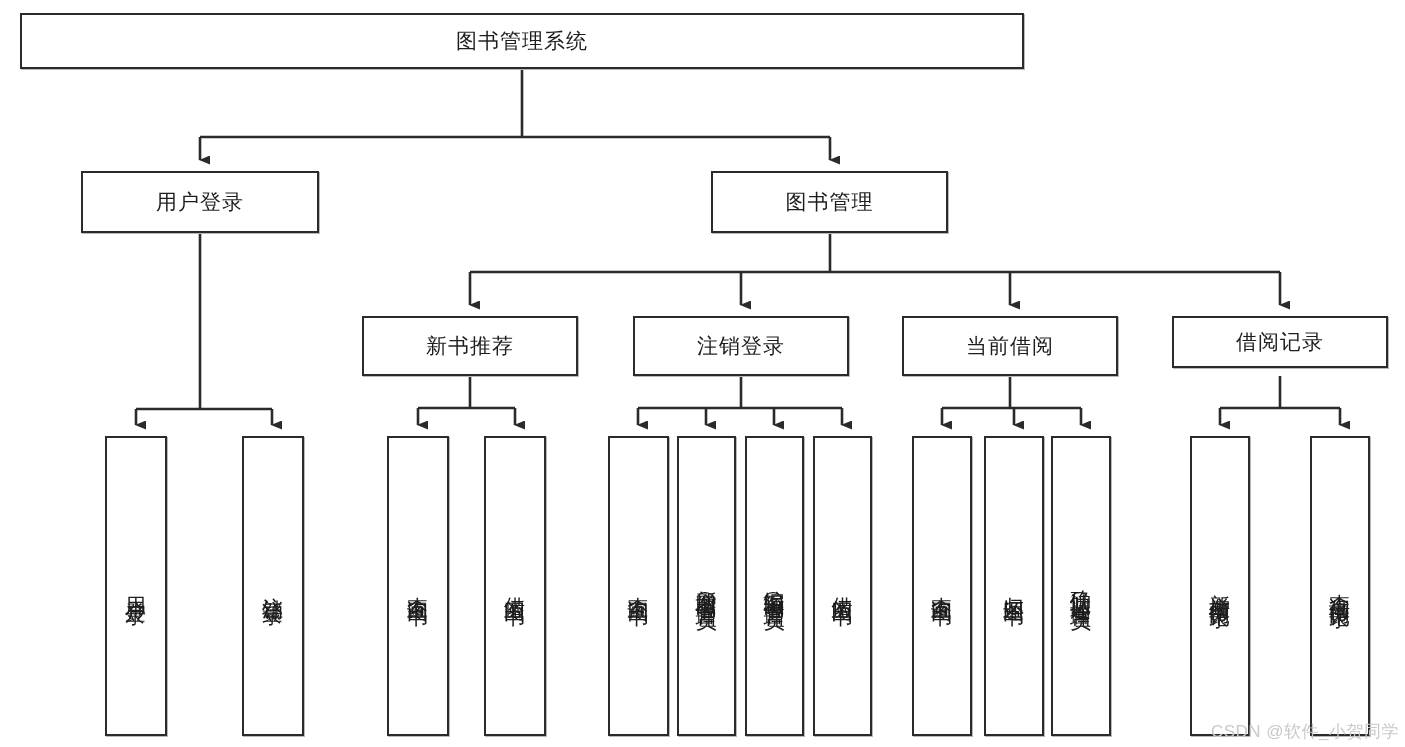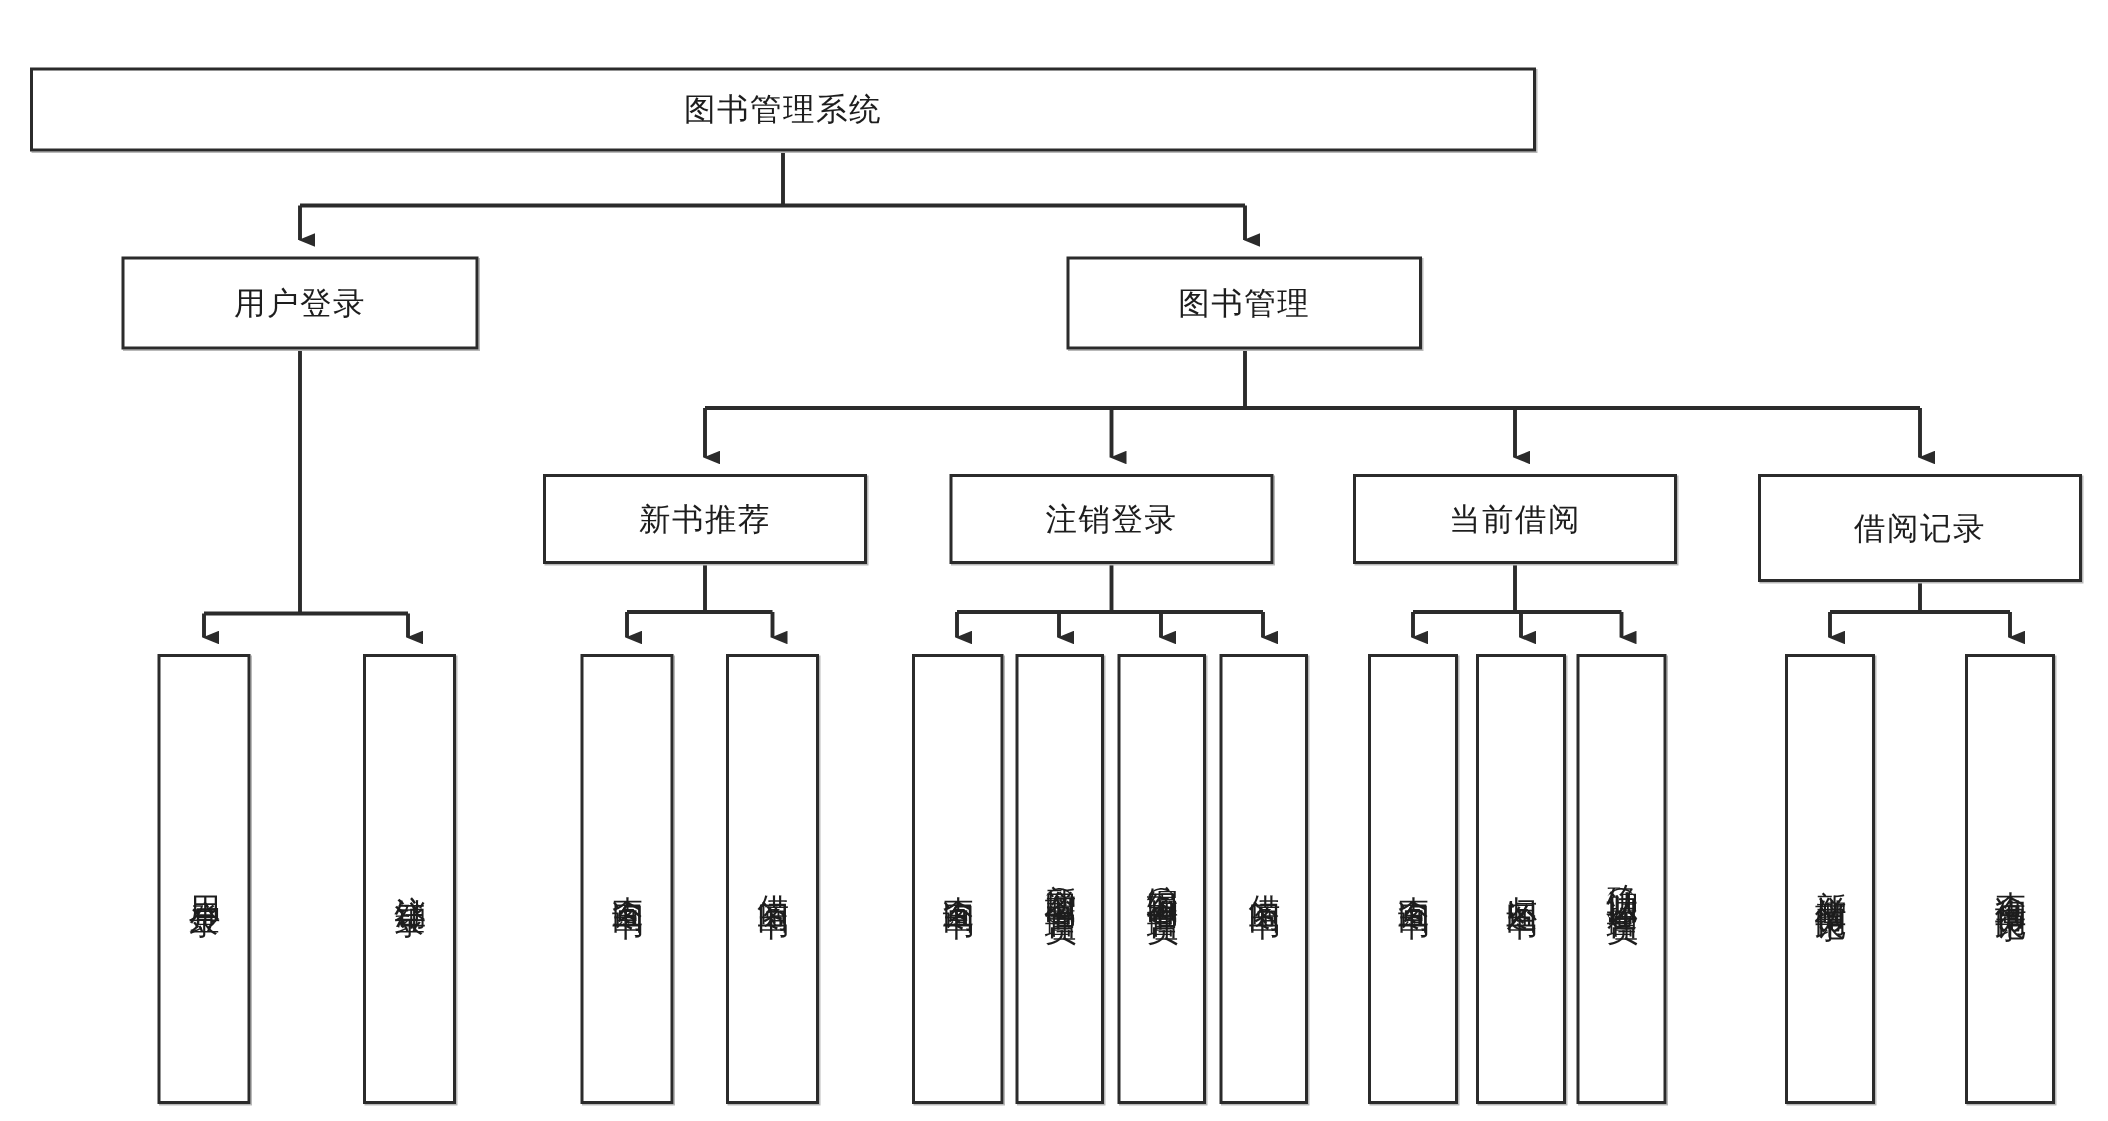--- a/index.html
+++ b/index.html
@@ -125,41 +125,41 @@
       <path d="M1014,408 L1014,425" marker-end="url(#arrowhead)"></path>
       <path d="M1081,408 L1081,425" marker-end="url(#arrowhead)"></path>
 
       <path d="M1280,376 L1280,408"></path>
       <path d="M1220,408 L1340,408"></path>
       <path d="M1220,408 L1220,425" marker-end="url(#arrowhead)"></path>
       <path d="M1340,408 L1340,425" marker-end="url(#arrowhead)"></path>
     </g>
   </svg>
 
-  <div class="node-box" style="left: 20px; top: 13px; width: 1004px; height: 56px; border-color: rgb(43, 43, 43); background: rgb(255, 255, 255); margin-top: 32px;">
+  <div class="node-box" style="left: 20px; top: 13px; width: 1004px; height: 56px; border-color: rgb(43, 43, 43); background: rgb(255, 255, 255);">
     <span class="node-label-h">图书管理系统</span>
   </div>
 
   <div class="node-box" style="left: 81px; top: 171px; width: 238px; height: 62px; border-color: rgb(43, 43, 43); background: rgb(255, 255, 255);">
     <span class="node-label-h">用户登录</span>
   </div>
   <div class="node-box" style="left: 711px; top: 171px; width: 237px; height: 62px; border-color: rgb(43, 43, 43); background: rgb(255, 255, 255);">
     <span class="node-label-h">图书管理</span>
   </div>
 
   <div class="node-box" style="left: 362px; top: 316px; width: 216px; height: 60px; border-color: rgb(43, 43, 43); background: rgb(255, 255, 255);">
     <span class="node-label-h">新书推荐</span>
   </div>
   <div class="node-box" style="left: 633px; top: 316px; width: 216px; height: 60px; border-color: rgb(43, 43, 43); background: rgb(255, 255, 255);">
     <span class="node-label-h">注销登录</span>
   </div>
   <div class="node-box" style="left: 902px; top: 316px; width: 216px; height: 60px; border-color: rgb(43, 43, 43); background: rgb(255, 255, 255); padding-left: 19px;">
     <span class="node-label-h">当前借阅</span>
   </div>
-  <div class="node-box" style="left: 1172px; top: 316px; width: 216px; height: 72px; border-color: rgb(43, 43, 43); background: rgb(255, 255, 255);">
+  <div class="node-box" style="left: 1172px; top: 316px; width: 216px; height: 52px; border-color: rgb(43, 43, 43); background: rgb(255, 255, 255);">
     <span class="node-label-h">借阅记录</span>
   </div>
 
   <div class="node-box" style="left: 105px; top: 436px; width: 62px; height: 300px; border-color: rgb(43, 43, 43); background: rgb(255, 255, 255);">
     <span class="node-label-v">用户登录</span>
   </div>
   <div class="node-box" style="left: 242px; top: 436px; width: 62px; height: 300px; border-color: rgb(43, 43, 43); background: rgb(255, 255, 255);">
     <span class="node-label-v">注销登录</span>
   </div>
   <div class="node-box" style="left: 387px; top: 436px; width: 62px; height: 300px; border-color: rgb(43, 43, 43); background: rgb(255, 255, 255);">
@@ -189,14 +189,15 @@
   <div class="node-box" style="left: 1051px; top: 436px; width: 60px; height: 300px; border-color: rgb(43, 43, 43); background: rgb(255, 255, 255);">
     <span class="node-label-v">确认归还（管理员）</span>
   </div>
   <div class="node-box" style="left: 1190px; top: 436px; width: 60px; height: 300px; border-color: rgb(43, 43, 43); background: rgb(255, 255, 255);">
     <span class="node-label-v">新增借阅记录</span>
   </div>
   <div class="node-box" style="left: 1310px; top: 436px; width: 60px; height: 300px; border-color: rgb(43, 43, 43); background: rgb(255, 255, 255);">
     <span class="node-label-v">查询借阅记录</span>
   </div>
 
+  <div class="watermark" style="color: rgb(201, 201, 201);">CSDN @软件_小贺同学</div>
 
 </div>
 
 </body></html>

